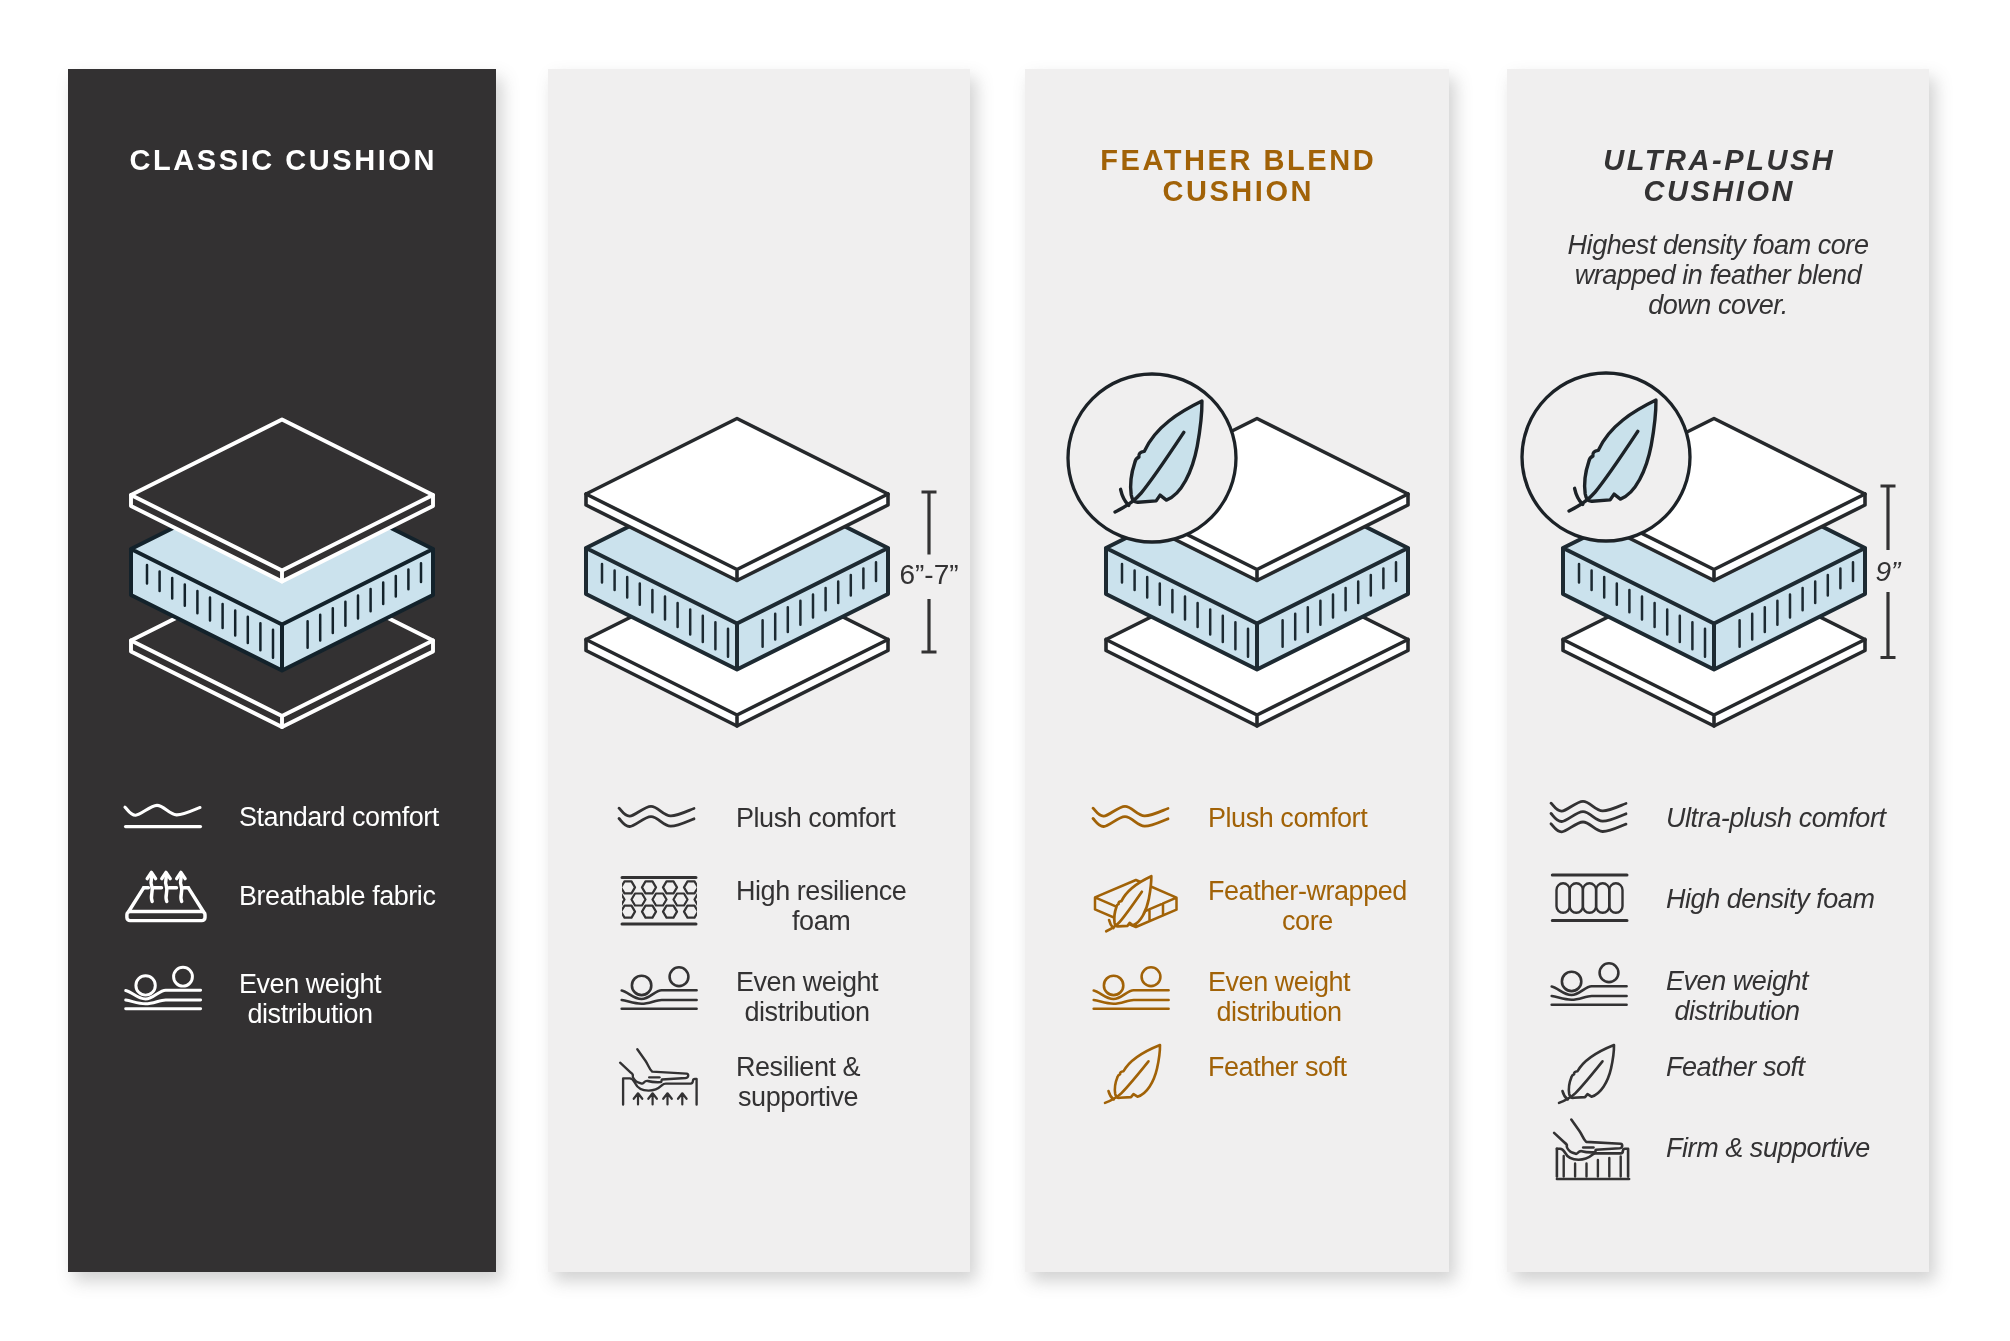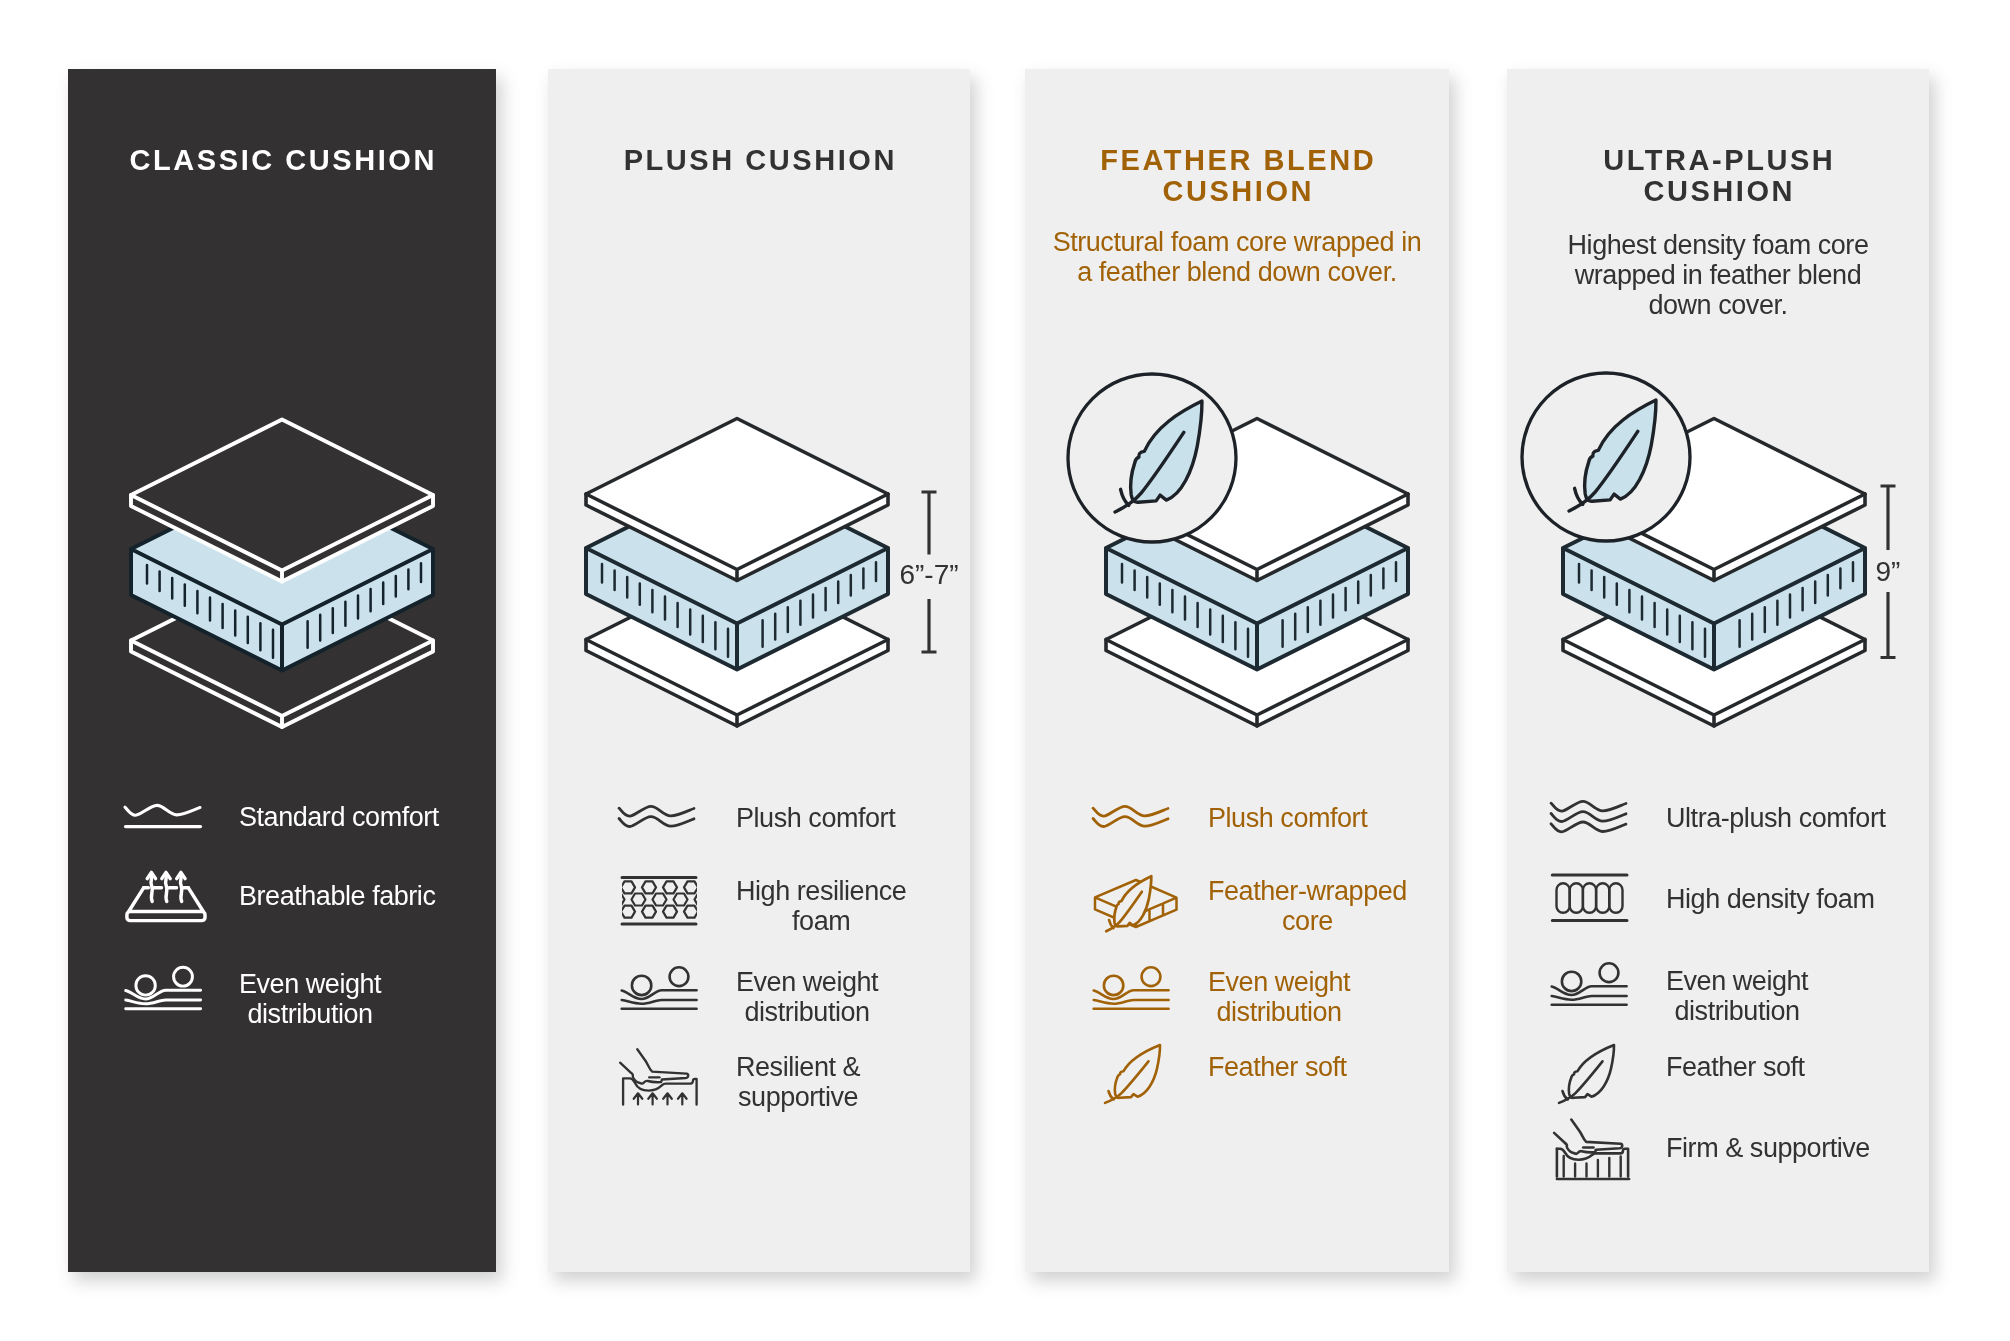--- a/index.html
+++ b/index.html
@@ -1,20 +1,20 @@
 <!DOCTYPE html>
 <html><head><meta charset="utf-8"><style>
 *{margin:0;padding:0;box-sizing:border-box}
 html,body{width:2010px;height:1341px;background:#fff;overflow:hidden;
   font-family:"Liberation Sans",sans-serif;}
 .p{position:absolute;top:69px;height:1203px;box-shadow:6px 9px 16px rgba(90,90,90,.28);}
 .p1{left:68px;width:428px;background:#333132;color:#fff;}
 .p2{left:548px;width:422px;background:#f0efef;color:#333233;}
 .p3{left:1025px;width:424px;background:#f0efef;color:#a16207;}
-.p4{left:1507px;width:422px;background:#f0efef;color:#333233;}
+.p4{left:1507px;width:422px;background:#f0efef;color:#333233;font-style:italic;}
 .title{position:absolute;left:0;width:100%;text-align:center;font-weight:bold;
   font-size:29px;line-height:31px;top:76px;letter-spacing:2.55px;padding-left:2.55px;white-space:pre-line;}
 .desc{position:absolute;left:0;width:100%;text-align:center;font-size:27px;line-height:30px;letter-spacing:-0.45px;white-space:pre-line;}
 .lab{position:absolute;font-size:27px;line-height:30px;letter-spacing:-0.45px;white-space:pre-line;text-align:center;}
 svg.icon{position:absolute;overflow:visible;}
 </style></head>
 <body>
 <svg width="0" height="0" style="position:absolute">
 <defs>
 <g id="cush" stroke-linejoin="round" stroke-linecap="round">
@@ -123,21 +123,20 @@
     </svg>
 <svg class="icon" style="left:57px;top:889px;" width="76" height="56" viewBox="0 0 76 56" stroke="#fff" stroke-width="2.95" stroke-linecap="round" stroke-linejoin="round" fill="none">
       <use href="#ic-even"></use>
     </svg>
 <div class="lab" style="left:171px;top:732.65px">Standard comfort</div>
 <div class="lab" style="left:171px;top:811.65px">Breathable fabric</div>
 <div class="lab" style="left:171px;top:899.65px">Even weight
 distribution</div>
 </div>
 <div class="p p2">
-<div class="title">PLUSH CUSHION</div>
 <svg class="icon" style="left:29.30000000000001px;top:340px;--lf:#fff;--lo:#26292c;--b1:#cbe2ed;--b2:#cbe2ed;--so:#1d2a32" width="320" height="335" viewBox="-160 -85 320 335">
       <use href="#cush"></use>
     </svg>
 <svg class="icon" style="left:344.6px;top:418.0px" width="72" height="170" viewBox="0 0 72 170">
       <g stroke="#333233" stroke-width="3.2" stroke-linecap="butt" fill="none">
         <path d="M28.5,5 L43.5,5 M36,5 L36,67.5 M36,112.0 L36,165.0 M28.5,165.0 L43.5,165.0"></path>
       </g>
       <text x="36" y="97.0" text-anchor="middle" font-size="28" fill="#333233" font-family="Liberation Sans">6”-7”</text>
     </svg>
 <svg class="icon" style="left:71px;top:734px" width="76" height="44" viewBox="0 0 76 44" stroke="currentColor" stroke-width="2.8" stroke-linecap="round" stroke-linejoin="round">
@@ -161,22 +160,20 @@
 <div class="lab" style="left:188px;top:806.65px">High resilience
 foam</div>
 <div class="lab" style="left:188px;top:897.65px">Even weight
 distribution</div>
 <div class="lab" style="left:188px;top:982.65px">Resilient &amp;
 supportive</div>
 </div>
 <div class="p p3">
 <div class="title">FEATHER BLEND
 CUSHION</div>
-<div class="desc" style="top:157.90px">Structural foam core wrapped in
-a feather blend down cover.</div>
 <svg class="icon" style="left:72.4px;top:340px;--lf:#fff;--lo:#26292c;--b1:#cbe2ed;--b2:#cbe2ed;--so:#1d2a32" width="320" height="335" viewBox="-160 -85 320 335">
       <use href="#cush"></use>
     </svg>
 <svg class="icon" style="left:37px;top:299px;--ff:#c9e1eb" width="180" height="180" viewBox="-90 -90 180 180" stroke="#1c2227" stroke-linecap="round" stroke-linejoin="round">
       <circle cx="0" cy="0" r="84" fill="#f0efef" stroke-width="3.3"></circle>
       <g transform="translate(6.5,-1.5) scale(1.58,1.65) translate(-53,-42.6)">
         <use href="#feather" stroke-width="3.4"></use>
       </g>
     </svg>
 <svg class="icon" style="left:68px;top:734px" width="76" height="44" viewBox="0 0 76 44" stroke="currentColor" stroke-width="2.8" stroke-linecap="round" stroke-linejoin="round">

